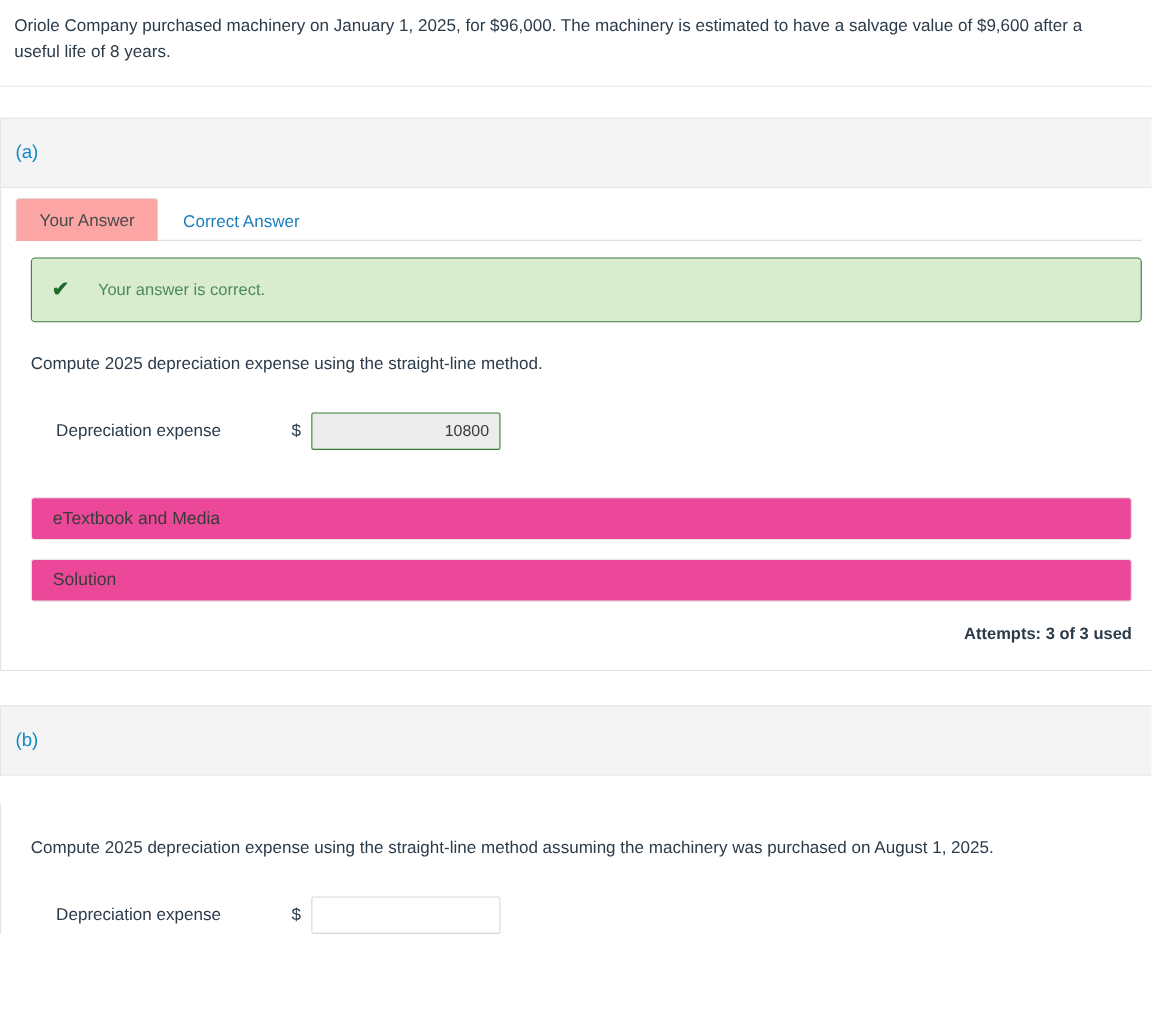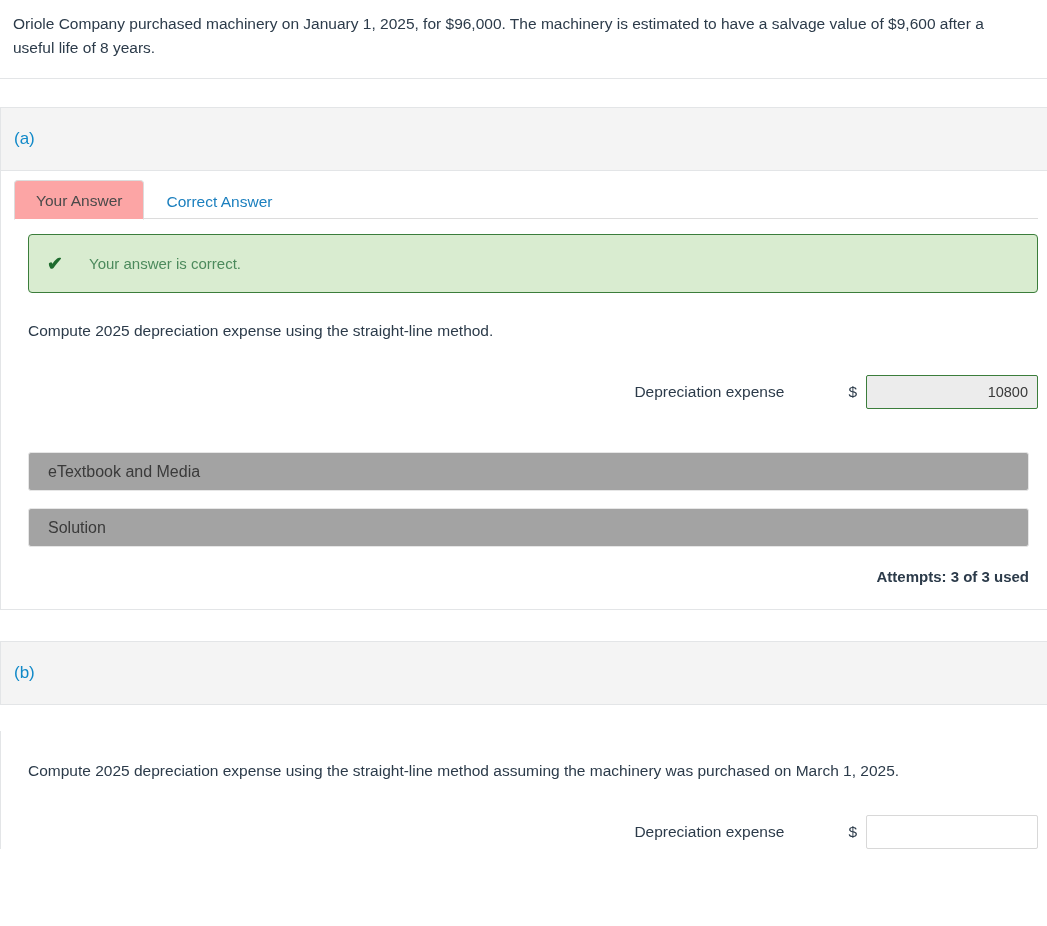--- a/index.html
+++ b/index.html
@@ -155,21 +155,20 @@
     line-height: 1.55;
     color: #2c3b4a;
     padding-right: 40px;
   }
 
   
   .answer-row {
     display: flex;
     align-items: center;
     margin: 32px 0 0 37px;
-    justify-content: flex-end;
   }
   .answer-label {
     font-size: 15.5px;
     color: #2c3b4a;
     width: 214px;
   }
   .dollar {
     font-size: 15.5px;
     color: #2c3b4a;
     margin-right: 9px;
@@ -193,21 +192,21 @@
   .answer-input.blank {
     background: #ffffff;
     border: 1px solid #d8d8d8;
   }
 
   
   .panels {
     margin: 43px 9px 0 14px;
   }
   .panel {
-    background: #a3a3a3;
+    background: #ec4899;
     border: 1px solid #e6e6e6;
     border-radius: 3px;
     height: 39px;
     display: flex;
     align-items: center;
     padding-left: 19px;
     box-sizing: border-box;
     font-size: 16px;
     color: #3a3a3a;
     cursor: pointer;
@@ -303,21 +302,21 @@
 
   <hr class="hr-full">
   <div class="between-parts"></div>
 
   <div class="part-band">
     <span class="part-label">(b)</span>
   </div>
 
   <div class="part-body">
     <div class="tab-panel">
-      <div class="prompt part-b-prompt">Compute 2025 depreciation expense using the straight-line method assuming the machinery was purchased on March 1, 2025.</div>
+      <div class="prompt part-b-prompt">Compute 2025 depreciation expense using the straight-line method assuming the machinery was purchased on August 1, 2025.</div>
 
       <div class="answer-row">
         <span class="answer-label">Depreciation expense</span>
         <span class="dollar">$</span>
         <input class="answer-input blank" type="text" value="" style="">
       </div>
     </div>
   </div>
 
 </div>

